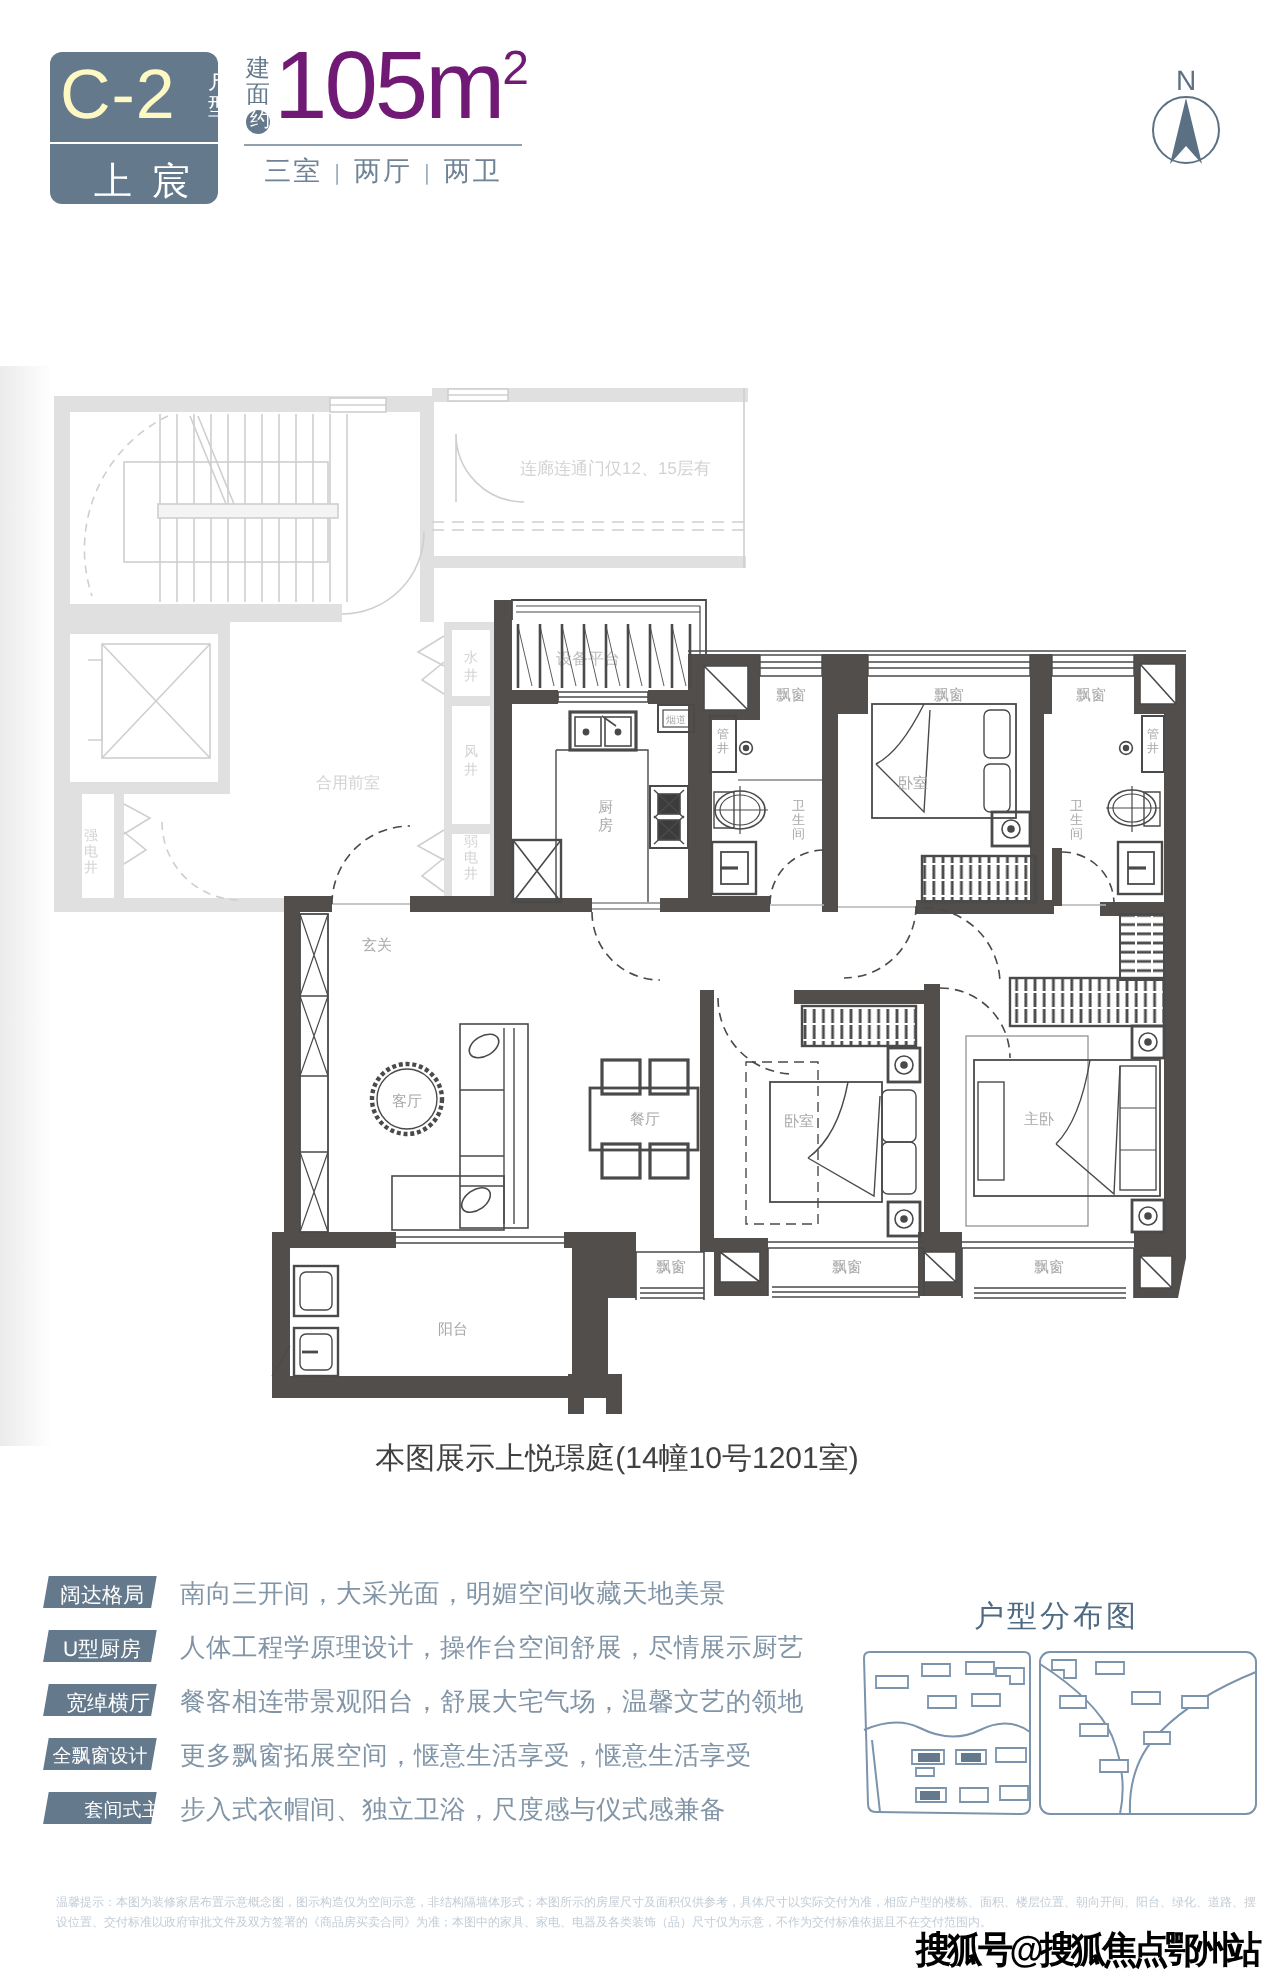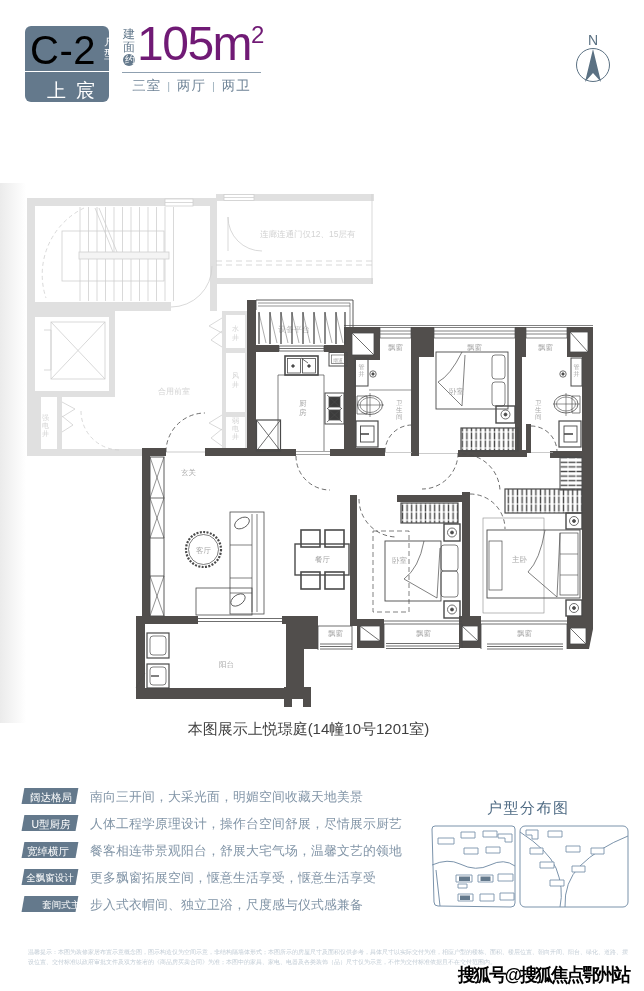--- a/index.html
+++ b/index.html
@@ -5,21 +5,21 @@
   html,body{margin:0;padding:0;}
   body{width:644px;height:991px;position:relative;background:#fff;
        font-family:"Liberation Sans",sans-serif;overflow:hidden;}
   .abs{position:absolute;}
 </style>
 </head>
 <body>
 
 <div class="abs" style="left:25px;top:26px;width:84px;height:76px;background:#64798c;border-radius:6px;">
 
-  <div class="abs" style="left:5px;top:2px;color:#000000;font-size:40px;font-weight:400;letter-spacing:0.5px;">C-2</div>
+  <div class="abs" style="left:5px;top:2px;color:#fef9c3;font-size:35px;font-weight:400;letter-spacing:0.5px;">C-2</div>
 
   <div class="abs" style="left:79px;top:9px;color:#fff;font-size:11.5px;line-height:12.5px;width:12px;">户型</div>
 
   <div class="abs" style="left:0px;top:44.5px;width:84px;height:1px;background:#fff;"></div>
 
   <div class="abs" style="left:22px;top:52px;color:#fff;font-size:19px;letter-spacing:10px;">上宸</div>
 </div>
 
 <div class="abs" style="left:121px;top:28px;width:14px;color:#64798c;font-size:12px;line-height:12.5px;text-align:right;">建面<span style="display:inline-block;background:#64798c;color:#fff;border-radius:50%;width:12px;height:12px;line-height:12px;font-size:10px;">约</span></div>
 
@@ -484,21 +484,21 @@
   <div class="abs" style="left:27px;top:790.5px;width:48px;text-align:center;color:#fff;font-size:10.5px;">阔达格局</div>
 
   <div class="abs" style="left:90px;top:789px;color:#8295a7;font-size:12.8px;white-space:nowrap;letter-spacing:0.2px;">南向三开间，大采光面，明媚空间收藏天地美景</div>
 
   <div class="abs" style="left:23px;top:815px;width:54px;height:15.5px;background:#64798c;transform:skewX(-10deg);"></div>
   <div class="abs" style="left:27px;top:817.5px;width:48px;text-align:center;color:#fff;font-size:10.5px;">U型厨房</div>
 
   <div class="abs" style="left:90px;top:816px;color:#8295a7;font-size:12.8px;white-space:nowrap;letter-spacing:0.2px;">人体工程学原理设计，操作台空间舒展，尽情展示厨艺</div>
 
   <div class="abs" style="left:23px;top:842px;width:54px;height:15.5px;background:#64798c;transform:skewX(-10deg);"></div>
-  <div class="abs" style="left:27px;top:844.5px;width:48px;text-align:left;color:#fff;font-size:10.5px;">宽绰横厅</div>
+  <div class="abs" style="left:27px;top:844.5px;width:48px;text-align:right;color:#fff;font-size:10.5px;">宽绰横厅</div>
 
   <div class="abs" style="left:90px;top:843px;color:#8295a7;font-size:12.8px;white-space:nowrap;letter-spacing:0.2px;">餐客相连带景观阳台，舒展大宅气场，温馨文艺的领地</div>
 
   <div class="abs" style="left:23px;top:869px;width:54px;height:15.5px;background:#64798c;transform:skewX(-10deg);"></div>
   <div class="abs" style="left:25px;top:871.5px;width:50px;text-align:center;color:#fff;font-size:9.5px;font-family:Liberation Serif, serif;">全飘窗设计</div>
 
   <div class="abs" style="left:90px;top:870px;color:#8295a7;font-size:12.8px;white-space:nowrap;letter-spacing:0.2px;">更多飘窗拓展空间，惬意生活享受，惬意生活享受</div>
 
   <div class="abs" style="left:23px;top:896px;width:54px;height:15.5px;background:#64798c;transform:skewX(-10deg);"></div>
   <div class="abs" style="left:25px;top:898.5px;width:50px;text-align:center;color:#fff;font-size:9.5px;margin-left:16px;">套间式主卧</div>

